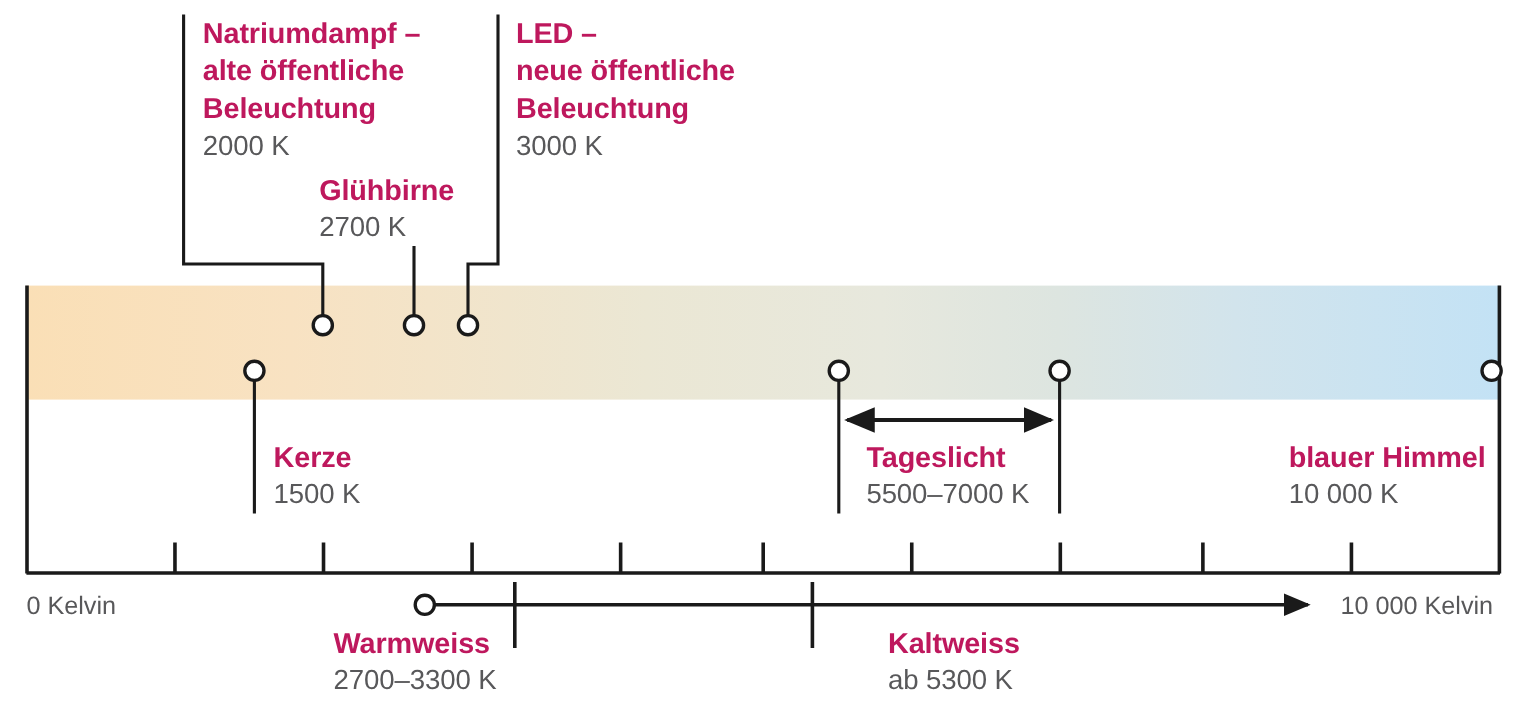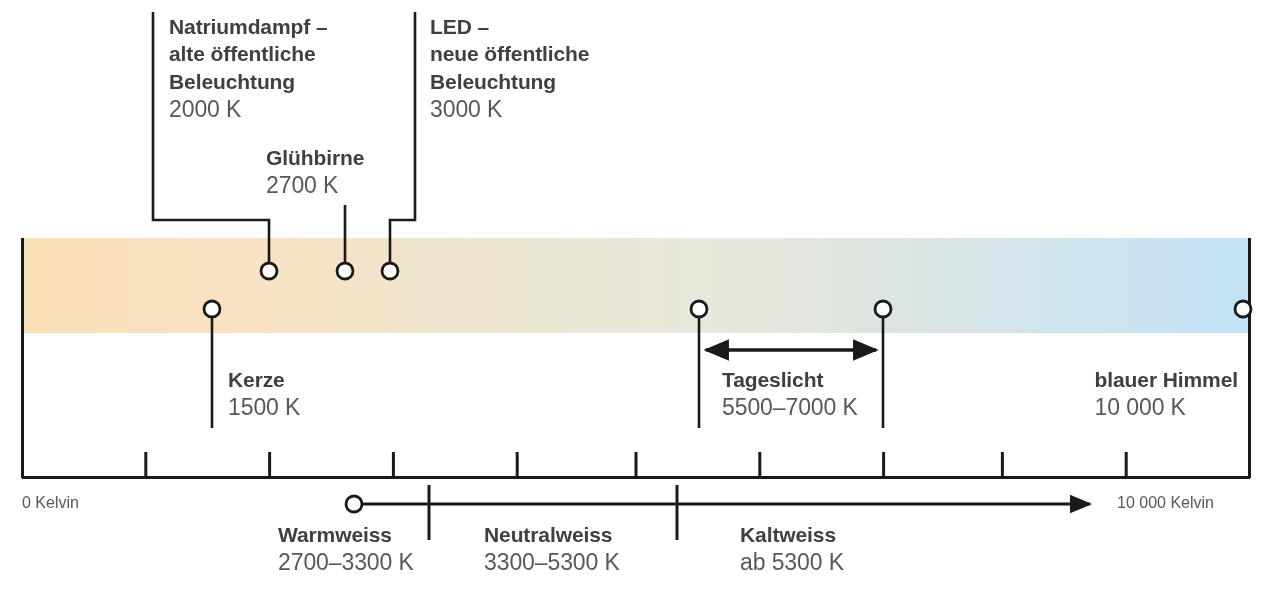--- a/index.html
+++ b/index.html
@@ -4,24 +4,24 @@
 <style>
   html,body{margin:0;padding:0;}
   body{
     width:1281px;height:592px;background:#ffffff;
     font-family:"Liberation Sans", sans-serif;
     color:#1a1a1a;overflow:hidden;position:relative;
   }
   #stage{position:absolute;left:0;top:0;width:1281px;height:592px;}
   svg.layer{position:absolute;left:0;top:0;width:1281px;height:592px;overflow:visible;}
   .lbl{position:absolute;line-height:1.30;white-space:nowrap;}
-  .lbl .t{font-weight:700;font-size:21px;color:#404040;letter-spacing:-0.1px;}
+  .lbl .t{font-weight:700;font-size:24px;color:#be185d;letter-spacing:-0.1px;}
   .lbl .v{font-weight:400;font-size:23px;color:#58585a;letter-spacing:-0.1px;}
   .lbl.right{text-align:left;}
-  .axisend{position:absolute;font-weight:400;font-size:16px;color:#58585a;white-space:nowrap;}
+  .axisend{position:absolute;font-weight:400;font-size:21px;color:#58585a;white-space:nowrap;}
 </style>
 </head>
 <body>
 
 <div id="stage">
 
   <svg class="layer" viewBox="0 0 1281 592">
     <defs>
       <linearGradient id="bandgrad" x1="0" y1="0" x2="1" y2="0">
         <stop offset="0%" stop-color="#fadfb6"></stop>
@@ -123,22 +123,18 @@
     <div class="v">10 000 K</div>
   </div>
 
   <div class="axisend" style="left:22px;top:494px;">0 Kelvin</div>
   <div class="axisend" style="left:1117px;top:494px;">10 000 Kelvin</div>
 
   <div class="lbl" style="left:278px;top:521px;">
     <div class="t">Warmweiss</div>
     <div class="v">2700–3300 K</div>
   </div>
-  <div class="lbl" style="left:484px;top:521px;">
-    <div class="t">Neutralweiss</div>
-    <div class="v">3300–5300 K</div>
-  </div>
   <div class="lbl" style="left:740px;top:521px;">
     <div class="t">Kaltweiss</div>
     <div class="v">ab 5300 K</div>
   </div>
 
 </div>
 
 </body></html>

